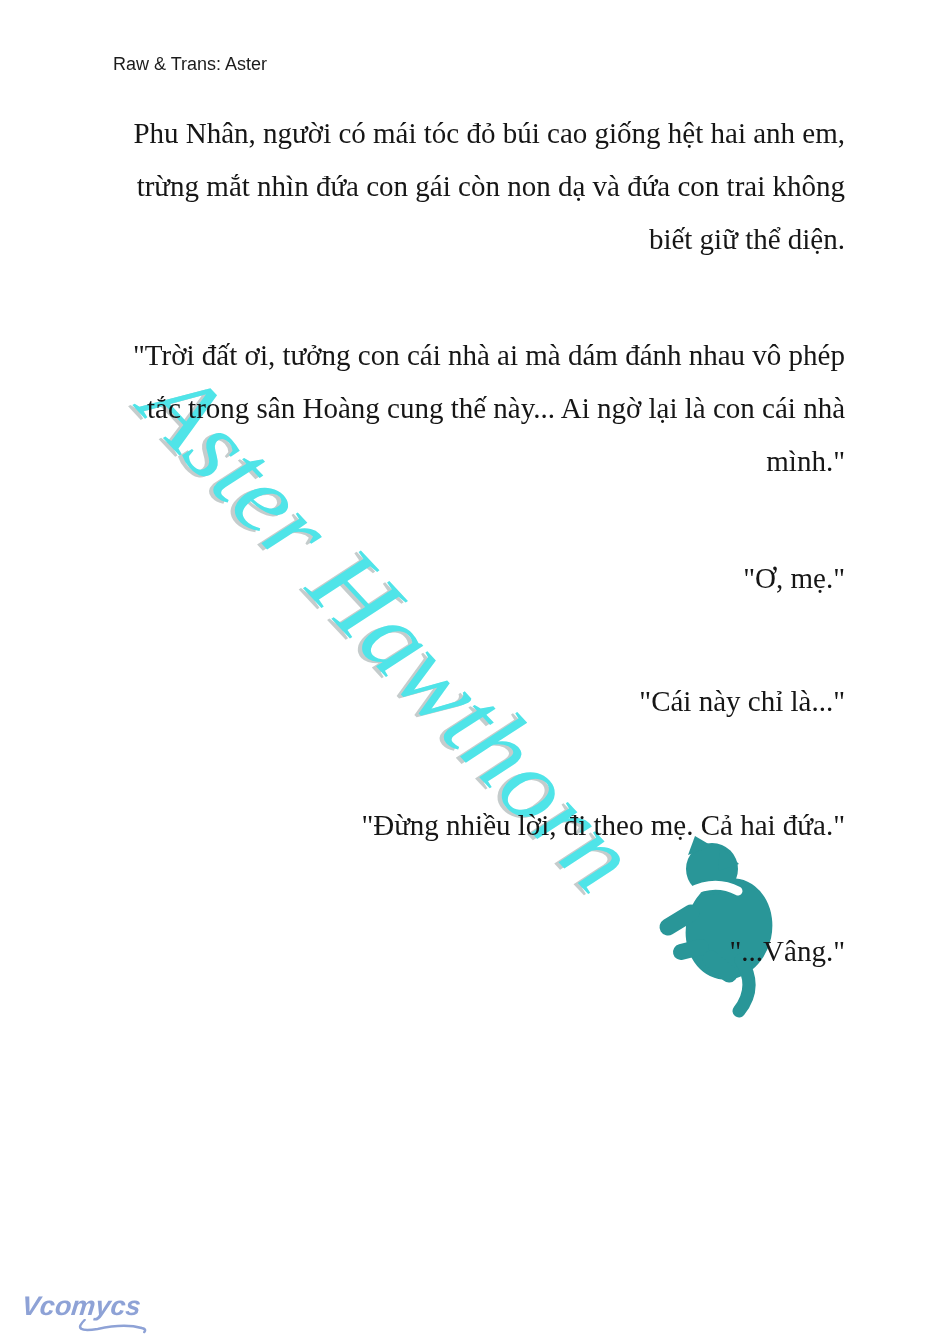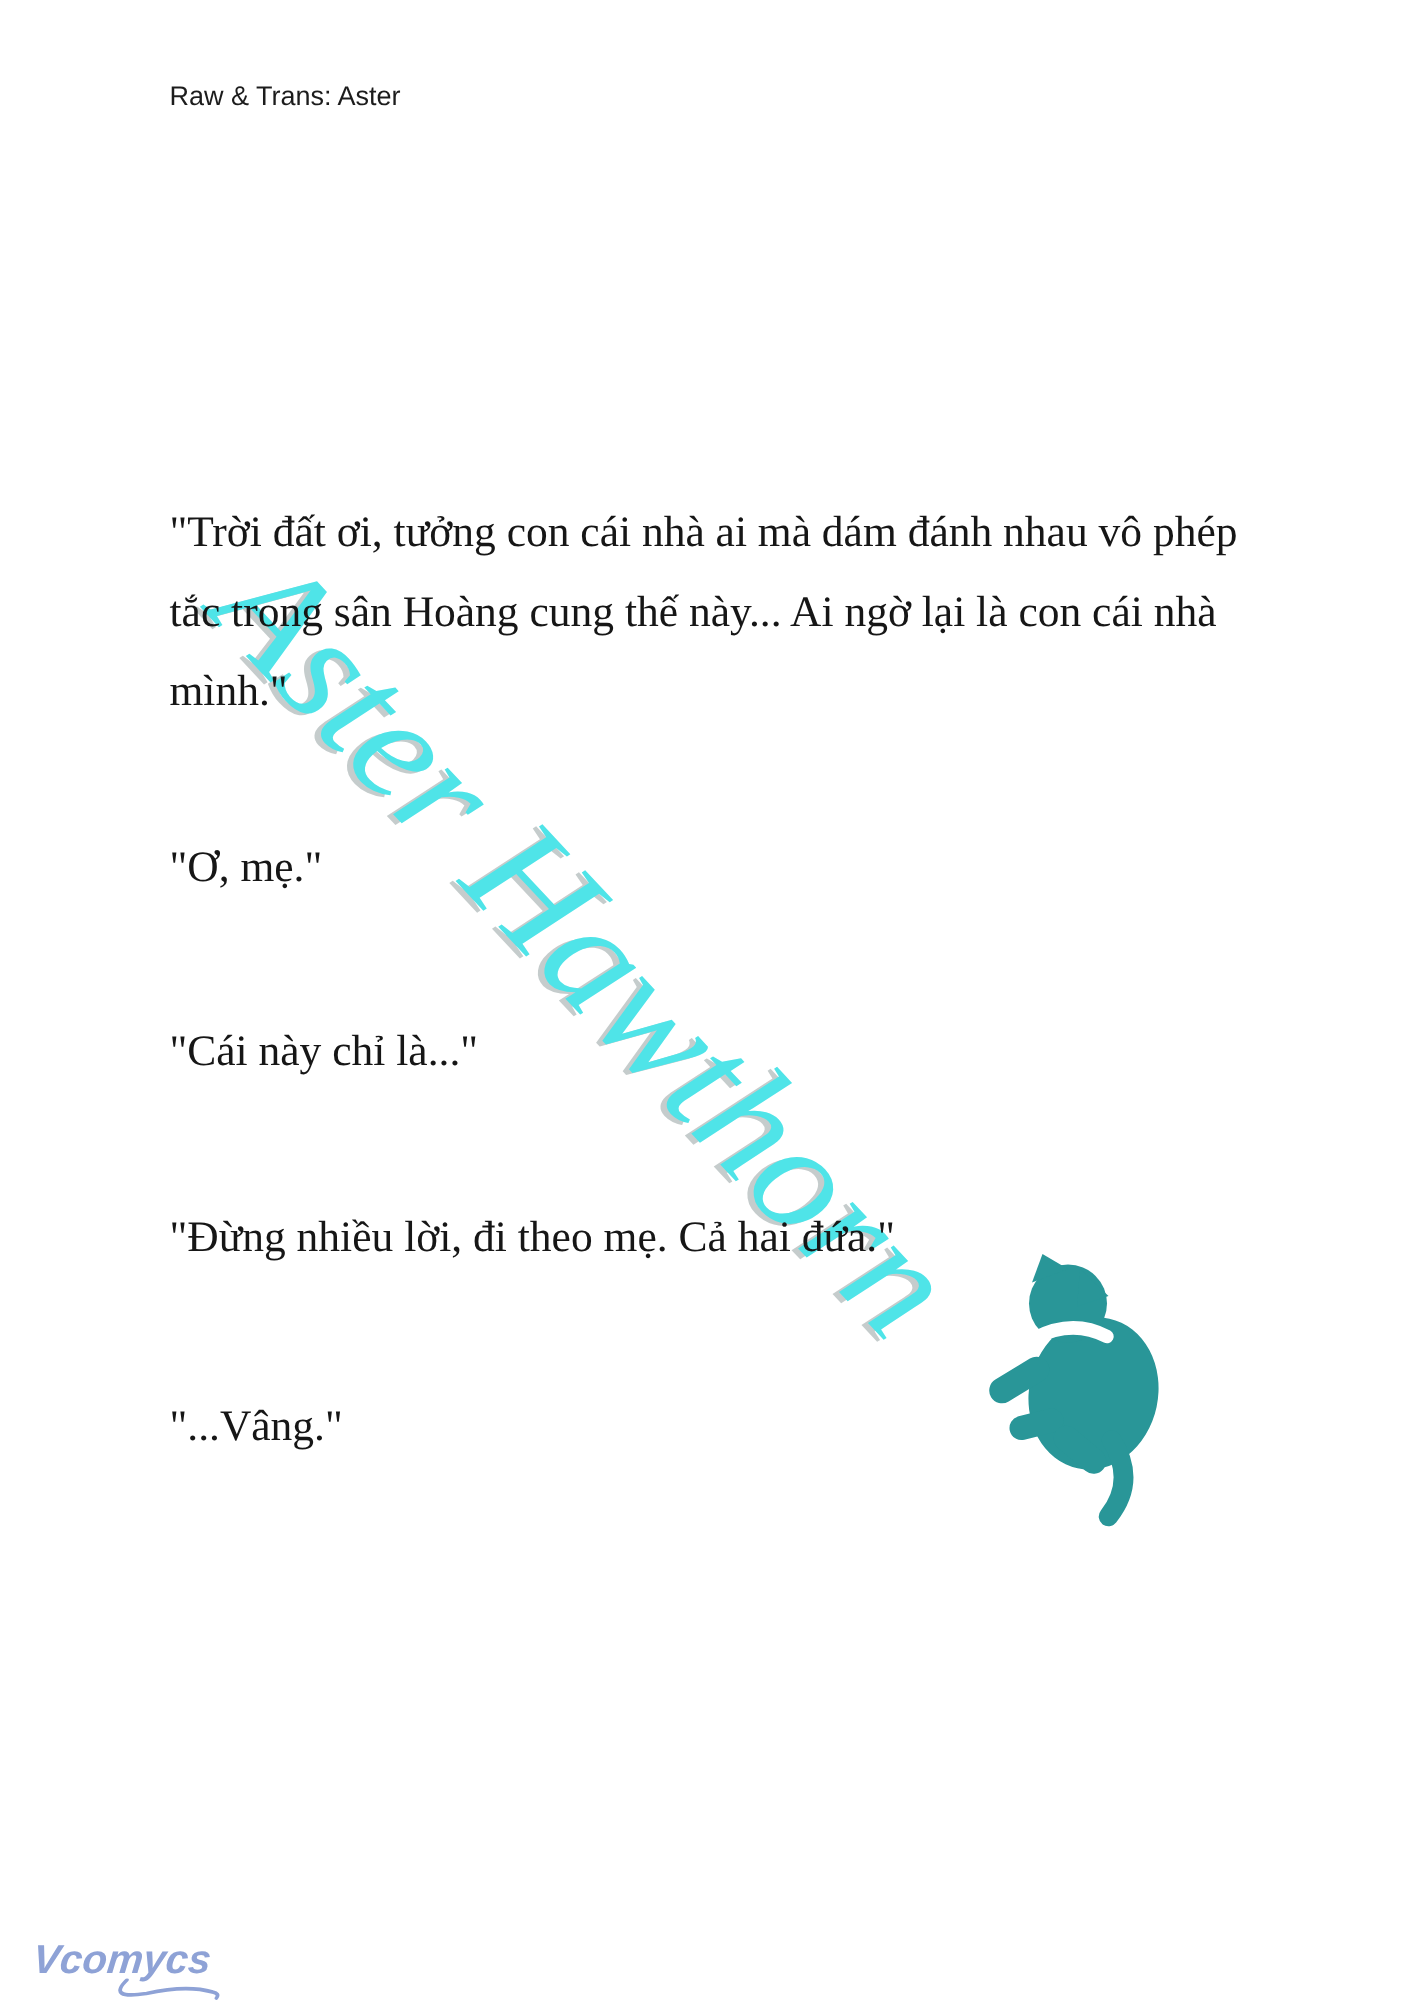--- a/index.html
+++ b/index.html
@@ -7,20 +7,21 @@
     padding: 0;
     background: #ffffff;
   }
   .page {
     position: relative;
     width: 950px;
     height: 1343px;
     background: #ffffff;
     overflow: hidden;
     font-family: "Liberation Serif", serif;
+    text-align: right;
   }
   .credit {
     position: absolute;
     left: 113px;
     top: 54px;
     font-family: "Liberation Sans", sans-serif;
     font-size: 18px;
     color: #1c1c1c;
     z-index: 3;
     white-space: nowrap;
@@ -90,20 +91,21 @@
 </style>
 </head>
 <body>
 
 <div class="page">
 
   <div class="credit">Raw &amp; Trans: Aster</div>
 
   <div class="watermark">Aster Hawthorn</div>
 
+  <p class="para p1">Phu Nhân, người có mái tóc đỏ búi cao giống hệt hai anh em, trừng mắt nhìn đứa con gái còn non dạ và đứa con trai không biết giữ thể diện.</p>
   <p class="para p2">"Trời đất ơi, tưởng con cái nhà ai mà dám đánh nhau vô phép tắc trong sân Hoàng cung thế này... Ai ngờ lại là con cái nhà mình."</p>
   <p class="para p3">"Ơ, mẹ."</p>
   <p class="para p4">"Cái này chỉ là..."</p>
   <p class="para p5">"Đừng nhiều lời, đi theo mẹ. Cả hai đứa."</p>
   <p class="para p6">"...Vâng."</p>
 
   <div class="cat">
     <svg width="140" height="190" viewBox="0 0 140 190" xmlns="http://www.w3.org/2000/svg">
       <g>
         <ellipse cx="74" cy="94" rx="43" ry="51" transform="rotate(12 74 94)" fill="#299698"></ellipse>

